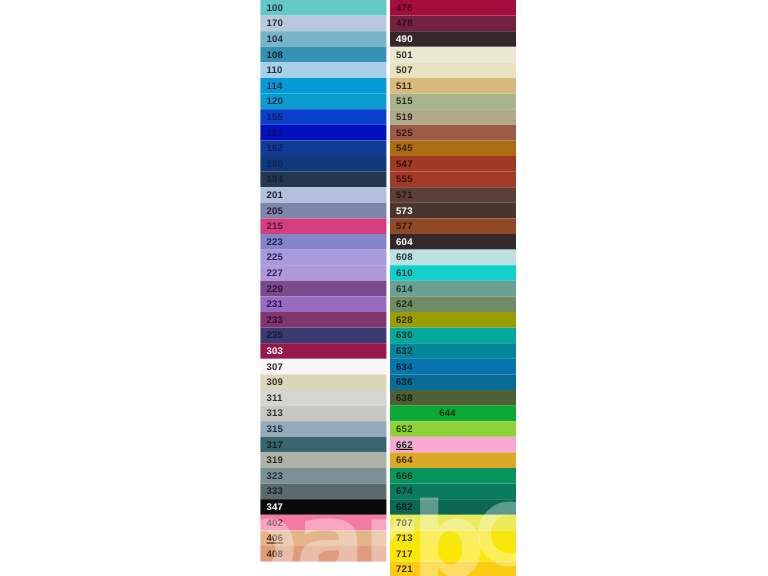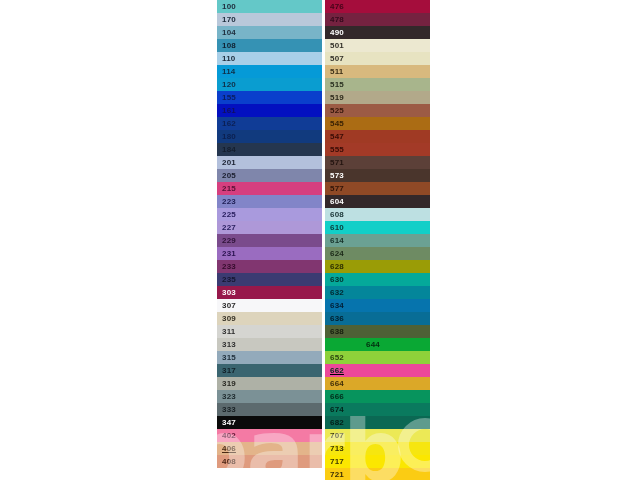--- a/index.html
+++ b/index.html
@@ -272,21 +272,21 @@
         </div>
         <div class="swatch-row" style="background: rgb(78, 97, 54);">
           <span class="swatch-code" style="color: rgb(22, 30, 14);">638</span>
         </div>
         <div class="swatch-row" style="background: rgb(10, 168, 52); padding-left: 36px;">
           <span class="swatch-code" style="color: rgb(3, 48, 16);">644</span>
         </div>
         <div class="swatch-row" style="background: rgb(142, 209, 58);">
           <span class="swatch-code" style="color: rgb(44, 68, 16);">652</span>
         </div>
-        <div class="swatch-row" style="background: #ec4899; text-decoration: underline;">
+        <div class="swatch-row" style="background: #f9a8d4; text-decoration: underline;">
           <span class="swatch-code" style="color: rgb(2, 44, 28);">662</span>
         </div>
         <div class="swatch-row" style="background: rgb(219, 168, 40);">
           <span class="swatch-code" style="color: rgb(66, 48, 10);">664</span>
         </div>
         <div class="swatch-row" style="background: rgb(7, 148, 93);">
           <span class="swatch-code" style="color: rgb(2, 44, 26);">666</span>
         </div>
         <div class="swatch-row" style="background: rgb(10, 122, 94);">
           <span class="swatch-code" style="color: rgb(2, 36, 26);">674</span>

